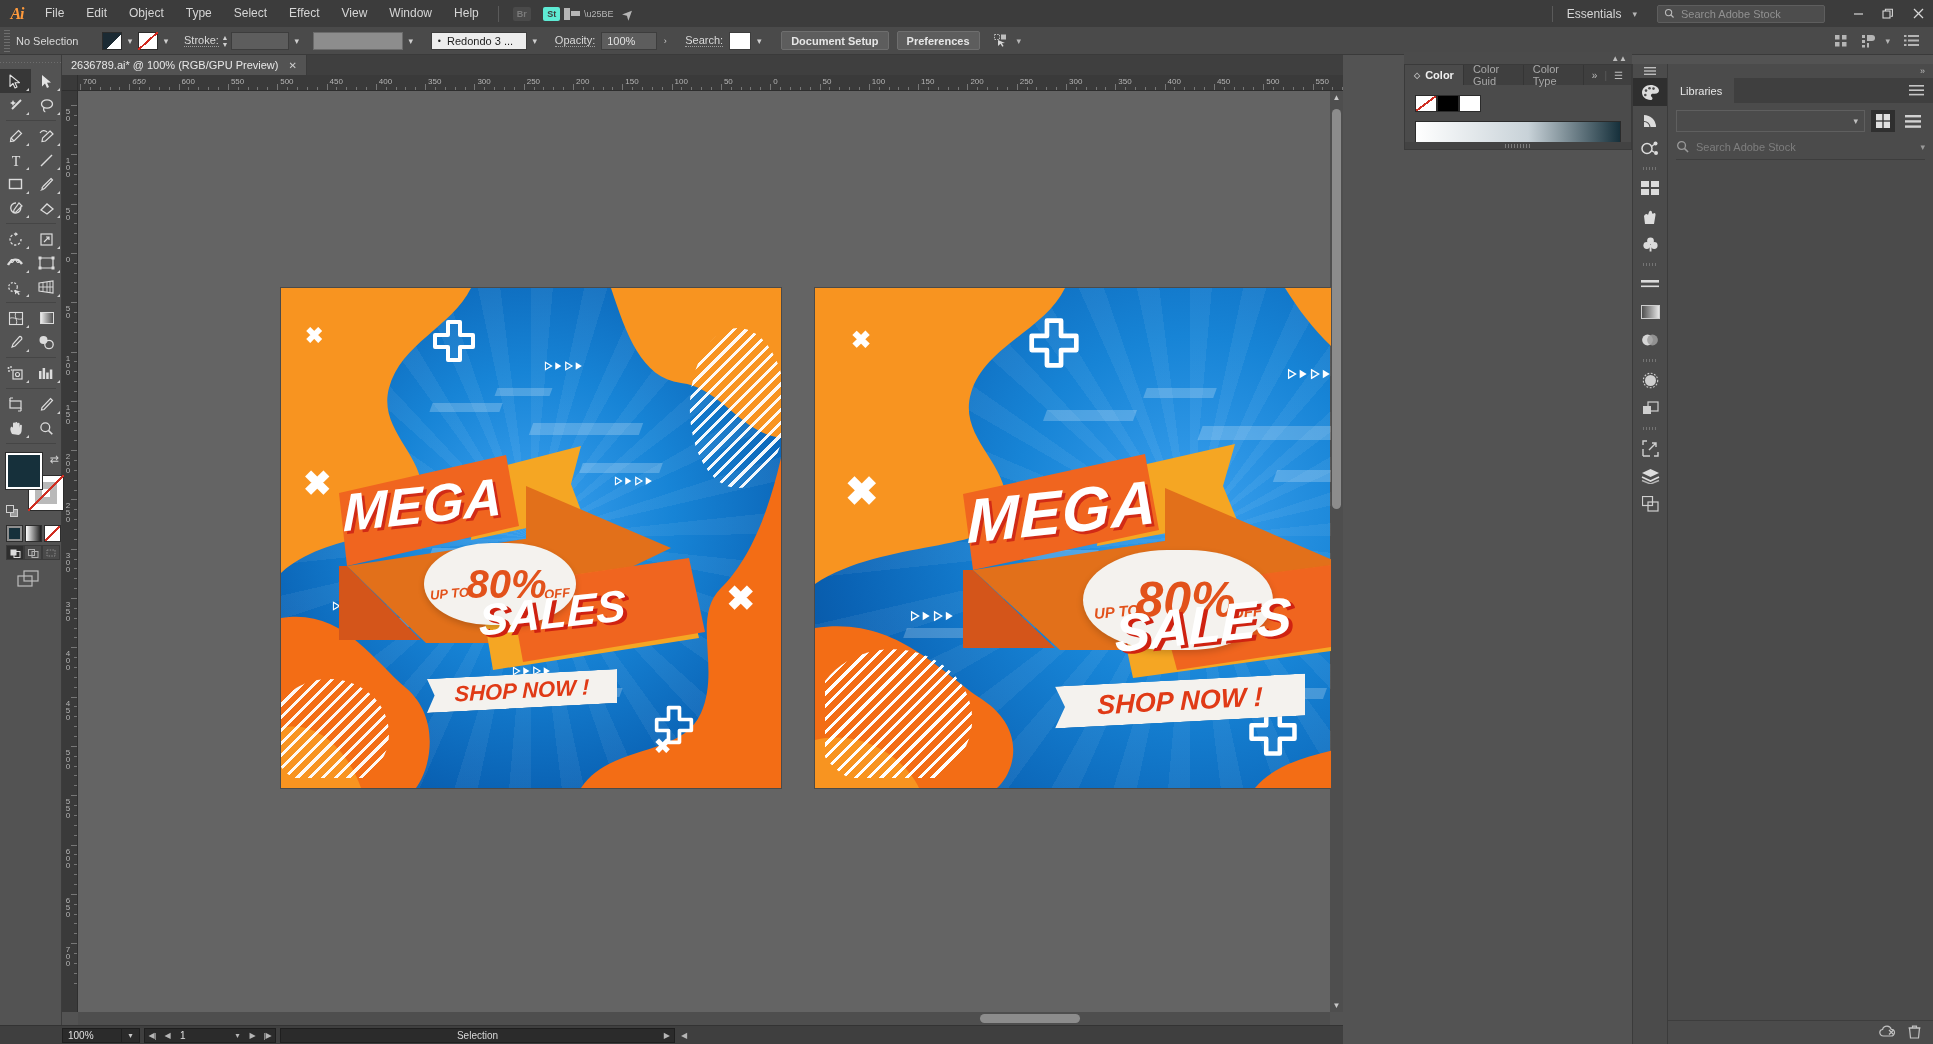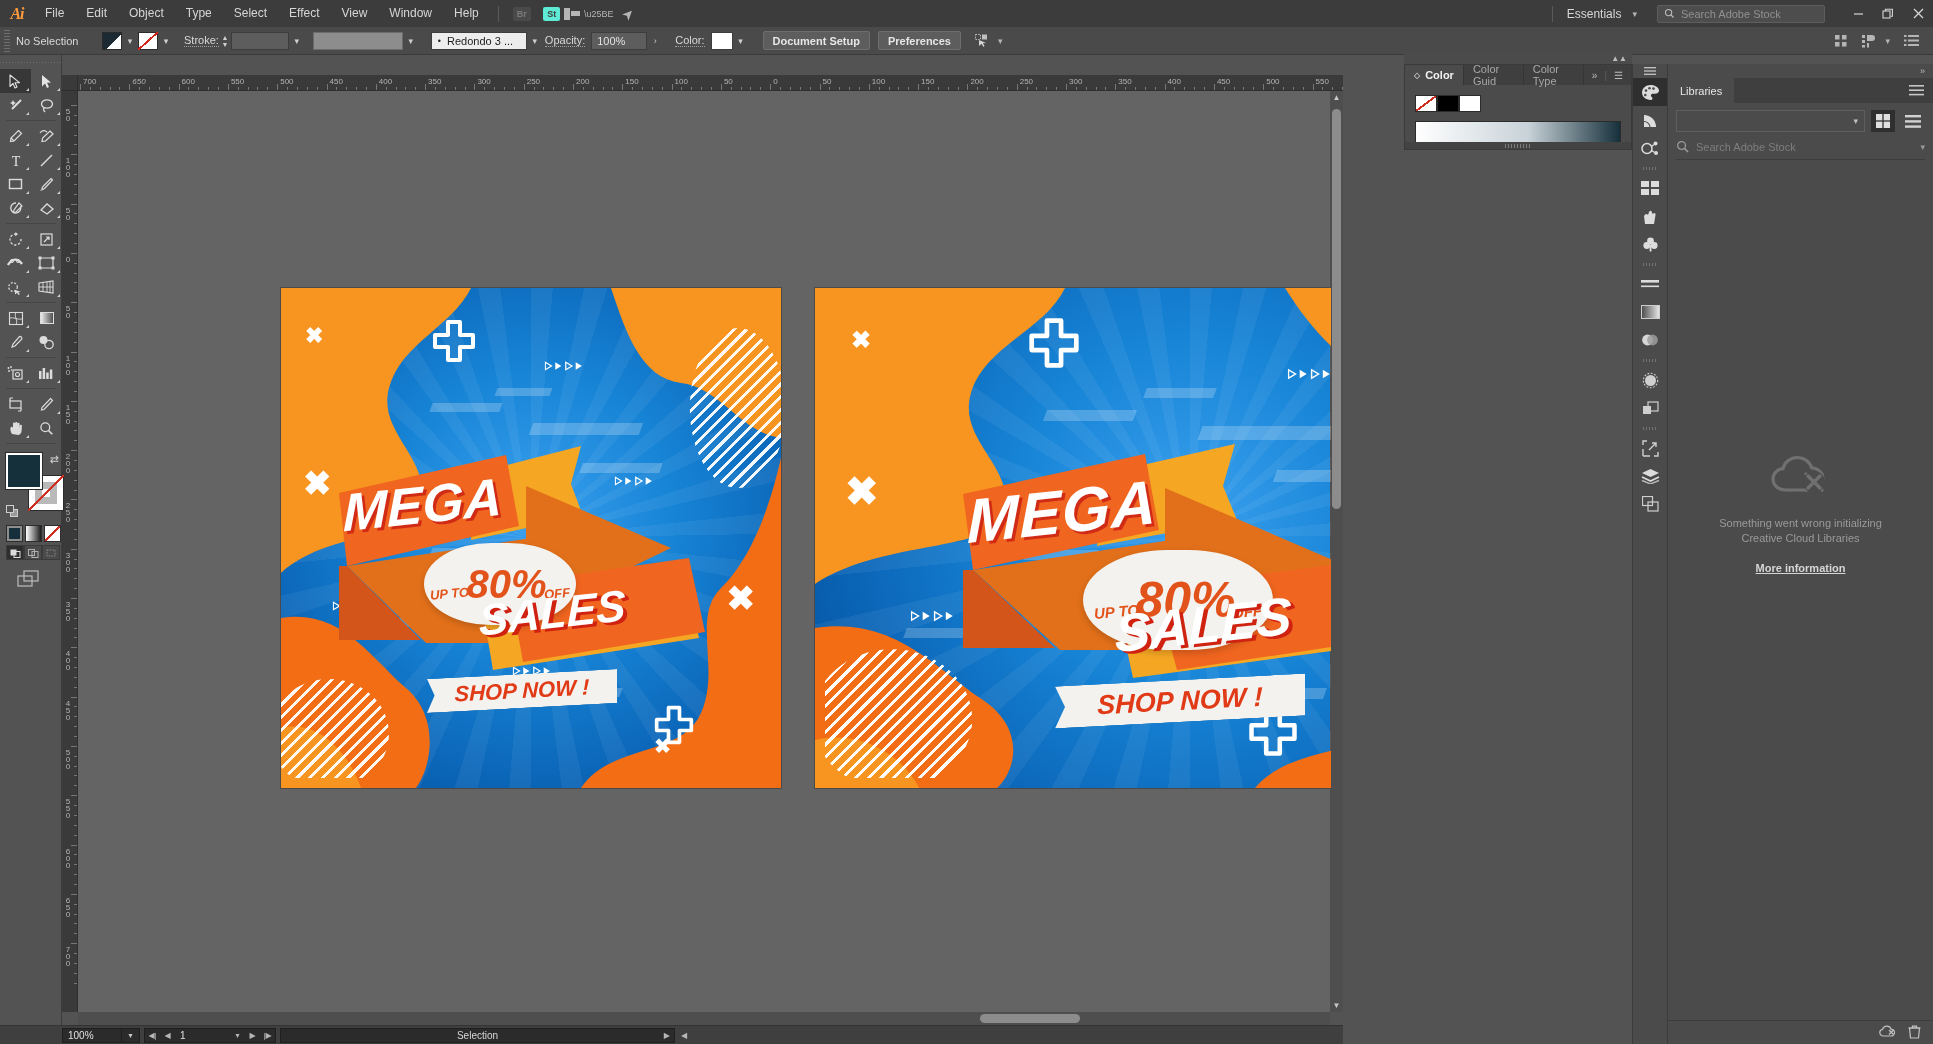--- a/index.html
+++ b/index.html
@@ -473,25 +473,25 @@
 
     <div class="cb-field light" style="width:90px;margin-left:8px;"></div>
     <div class="mini-dd">▾</div>
 
     <div class="font-chip" style="margin-left:12px;width:96px;">
       <span style="font-size:9px;">•</span>
       <span>Redondo 3 ...</span>
     </div>
     <div class="mini-dd">▾</div>
 
-    <div class="cb-label dotted" style="margin-left:2px;">Opacity:</div>
+    <div class="cb-label dotted" style="margin-left:12px;">Opacity:</div>
     <div class="cb-field" style="width:56px;margin-left:6px;">100%</div>
     <div class="mini-dd">›</div>
 
-    <div class="cb-label dotted" style="margin-left:12px;">Color:</div>
+    <div class="cb-label dotted" style="margin-left:12px;">Search:</div>
     <div class="cb-white" style="margin-left:6px;"></div>
     <div class="mini-dd">▾</div>
 
     <div class="cb-btn" style="margin-left:14px;">Document Setup</div>
     <div class="cb-btn" style="margin-left:8px;">Preferences</div>
 
     <div class="cb-ic" style="margin-left:14px;gap:4px;">
       <svg width="15" height="13" viewBox="0 0 15 13">
         <rect x="0.5" y="0.5" width="5" height="5" fill="none" stroke="#bdbdbd" stroke-dasharray="1.5 1.2"></rect>
         <rect x="7" y="0.5" width="5" height="5" fill="#bdbdbd"></rect>
@@ -527,20 +527,26 @@
           <rect x="0" y="5.5" width="2.5" height="2"></rect>
               <rect x="4" y="5.5" width="11" height="2"></rect>
           <rect x="0" y="10" width="2.5" height="2"></rect>
               <rect x="4" y="10" width="11" height="2"></rect>
             </g>
         </svg>
       </div>
     </div>
   </div>
 
+  <div class="tabbar">
+    <div class="doc-tab">
+      <span class="title">2636789.ai* @ 100% (RGB/GPU Preview)</span>
+      <span class="x">✕</span>
+    </div>
+  </div>
 
   <div class="toolbar">
     <div class="tb-grip"></div>
     <div class="tb-grid">
 
       <div class="tool sel">
         <svg width="13" height="15" viewBox="0 0 13 15">
             <path d="M1 1 L1 12.5 L4 9.5 L6 14 L8 13 L6 8.8 L10.5 8.6 Z" fill="none" stroke="#e4e4e4" stroke-width="1.1" stroke-linejoin="round"></path>
           </svg>
       </div>
@@ -1551,33 +1557,20 @@
     </div>
     <div class="lib-search">
       <svg width="13" height="13" viewBox="0 0 14 14">
           <circle cx="6" cy="6" r="4.2" fill="none" stroke="#9a9a9a" stroke-width="1.4"></circle>
           <line x1="9" y1="9" x2="13" y2="13" stroke="#9a9a9a" stroke-width="1.6"></line>
         </svg>
       <span class="ph">Search Adobe Stock</span>
       <span style="color:#9a9a9a;font-size:9px;">▾</span>
     </div>
 
-    <div class="lib-empty">
-      <svg width="62" height="44" viewBox="0 0 62 44" style="opacity:.55;">
-        <path d="M16 36 C8 36 3 31 3 25 C3 19.5 7.5 15 13 14.6 C14.5 8 20.5 3.5 27.5 3.5 C34 3.5 39.8 7.8 41.6 13.8 C48 14 53 19 53 25 C53 31 48 36 41 36 Z" fill="none" stroke="#8f8f8f" stroke-width="3.2" stroke-linejoin="round"></path>
-        <path d="M36 20 L52 36 M52 20 L36 36" stroke="#8f8f8f" stroke-width="3.4" stroke-linecap="round"></path>
-        <circle cx="44" cy="28" r="11" fill="#4b4b4b"></circle>
-        <path d="M38 22 L50 34 M50 22 L38 34" stroke="#8f8f8f" stroke-width="3.4" stroke-linecap="round"></path>
-      </svg>
-      <div class="msg">
-        <div>Something went wrong initializing</div>
-        <div>Creative Cloud Libraries</div>
-      </div>
-      <a class="more" href="#">More information</a>
-    </div>
 
     <div class="lib-foot">
       <span>
         <svg width="17" height="13" viewBox="0 0 17 13">
             <path d="M4.5 11 C2 11 0.8 9.2 0.8 7.5 C0.8 5.9 2 4.6 3.6 4.5 C4.1 2.5 5.9 1.2 8 1.2 C10 1.2 11.7 2.5 12.2 4.3 C14 4.4 15.5 5.9 15.5 7.6 C15.5 9.4 14 11 12 11 Z" fill="none" stroke="#c2c2c2" stroke-width="1.2"></path>
             <path d="M10 5 L14.5 9.5 M14.5 5 L10 9.5" stroke="#c2c2c2" stroke-width="1.2"></path>
           </svg>
       </span>
       <span>
         <svg width="13" height="14" viewBox="0 0 13 14">

